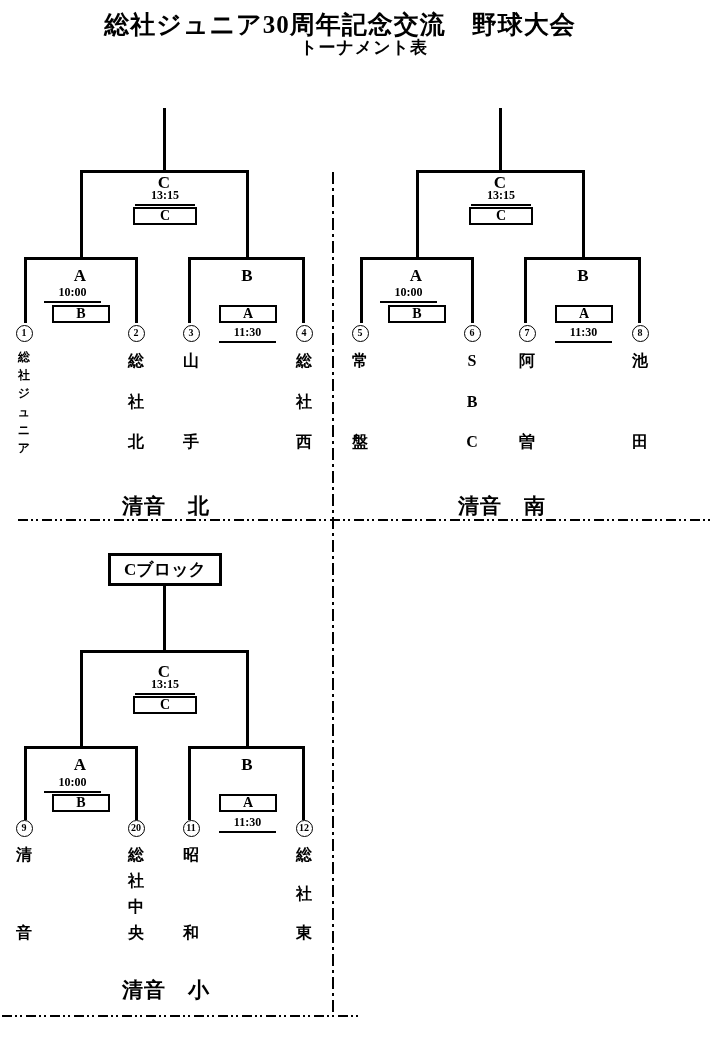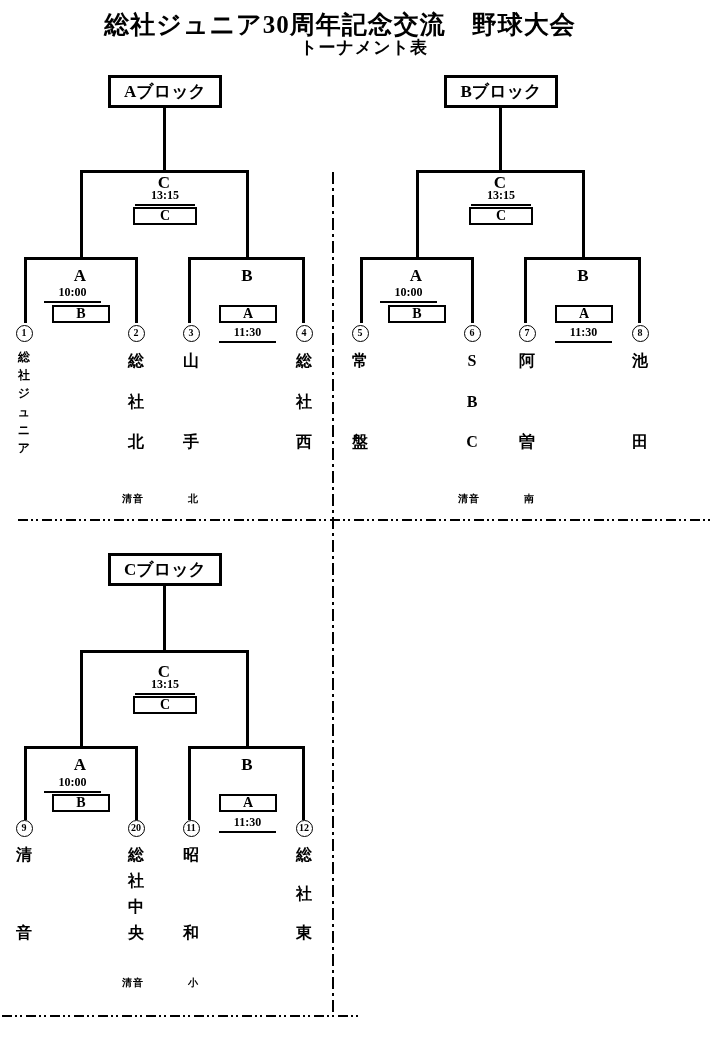--- a/index.html
+++ b/index.html
@@ -60,21 +60,21 @@
     line-height:14px; text-align:center;
   }
   .vname {
     margin-top:11px; height:97px; display:flex; flex-direction:column;
     justify-content:space-between; align-items:center;
     font-size:16px; font-weight:bold; line-height:1;
   }
   .vname.small { font-size:12px; height:103px; margin-top:9px; }
 
   .note { position:absolute; top:417px; left:0; width:305px; height:20px;
-          font-size:10px; font-weight:bold; }
+          font-size:21px; font-weight:bold; }
   .note .n1 { position:absolute; left:106px; letter-spacing:1px; }
   .note .n2 { position:absolute; left:172px; }
 
   
   .blk-c .stem { height:64px; }
   .blk-c .bar-final { top:97px; }
   .blk-c .v-final-l, .blk-c .v-final-r { top:97px; height:99px; }
   .blk-c .bar-sf-l, .blk-c .bar-sf-r { top:193px; }
   .blk-c .v-sf-1,.blk-c .v-sf-2,.blk-c .v-sf-3,.blk-c .v-sf-4 { top:193px; height:74px; }
   .blk-c .final-label { top:109px; }
@@ -103,21 +103,20 @@
 </style>
 </head>
 <body>
 
 <div id="sheet">
 
   <div class="title">総社ジュニア30周年記念交流　野球大会</div>
   <div class="subtitle">トーナメント表</div>
 
   <div class="block" style="left:16px; top:75px;">
-    <div class="hdr">Aブロック</div>
     <div class="ln stem"></div>
     <div class="ln bar-final"></div>
     <div class="ln v-final-l"></div>
     <div class="ln v-final-r"></div>
     <div class="ln bar-sf-l"></div>
     <div class="ln bar-sf-r"></div>
     <div class="ln v-sf-1"></div>
     <div class="ln v-sf-2"></div>
     <div class="ln v-sf-3"></div>
     <div class="ln v-sf-4"></div>
@@ -169,21 +168,20 @@
         </div>
     </div>
 
     <div class="note">
       <span class="n1">清音</span>
       <span class="n2">北</span>
     </div>
   </div>
 
   <div class="block" style="left:352px; top:75px;">
-    <div class="hdr">Bブロック</div>
     <div class="ln stem"></div>
     <div class="ln bar-final"></div>
     <div class="ln v-final-l"></div>
     <div class="ln v-final-r"></div>
     <div class="ln bar-sf-l"></div>
     <div class="ln bar-sf-r"></div>
     <div class="ln v-sf-1"></div>
     <div class="ln v-sf-2"></div>
     <div class="ln v-sf-3"></div>
     <div class="ln v-sf-4"></div>

